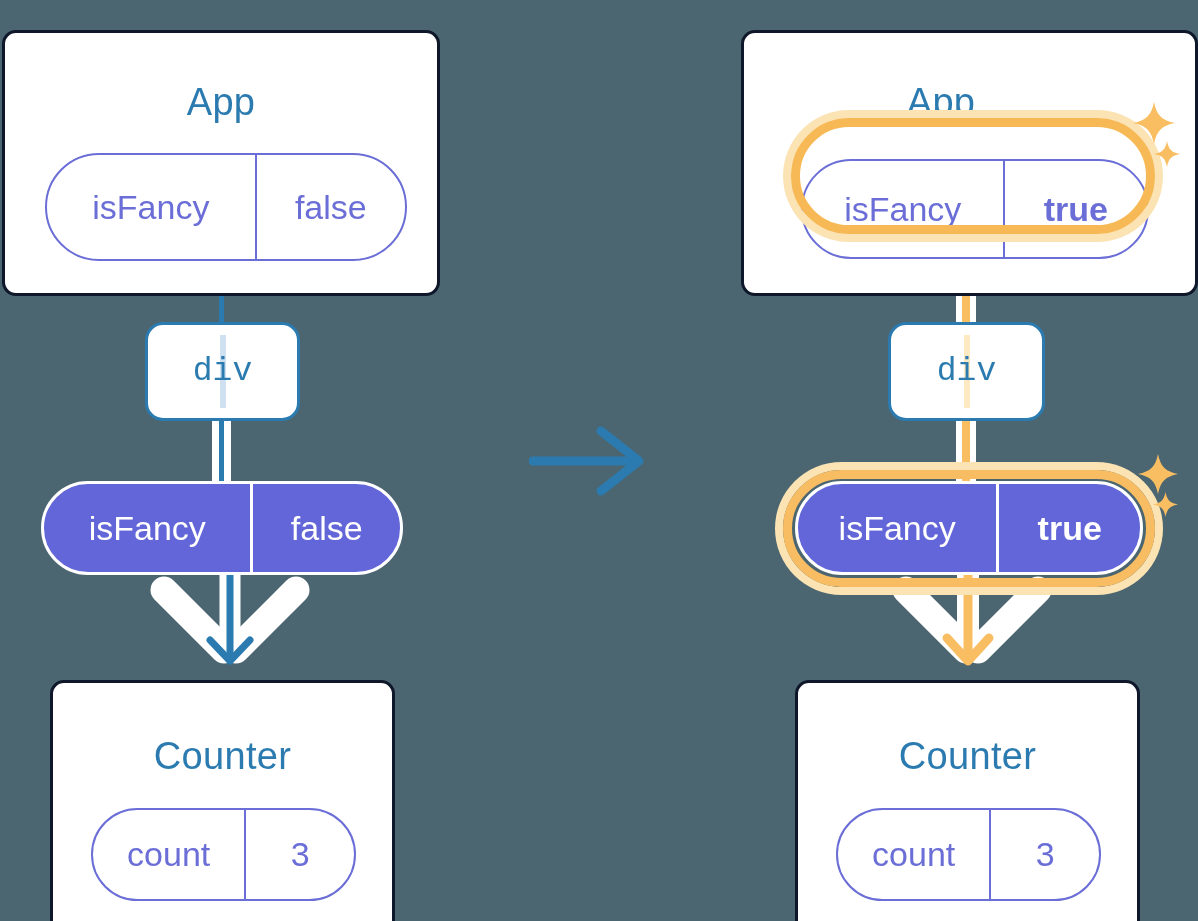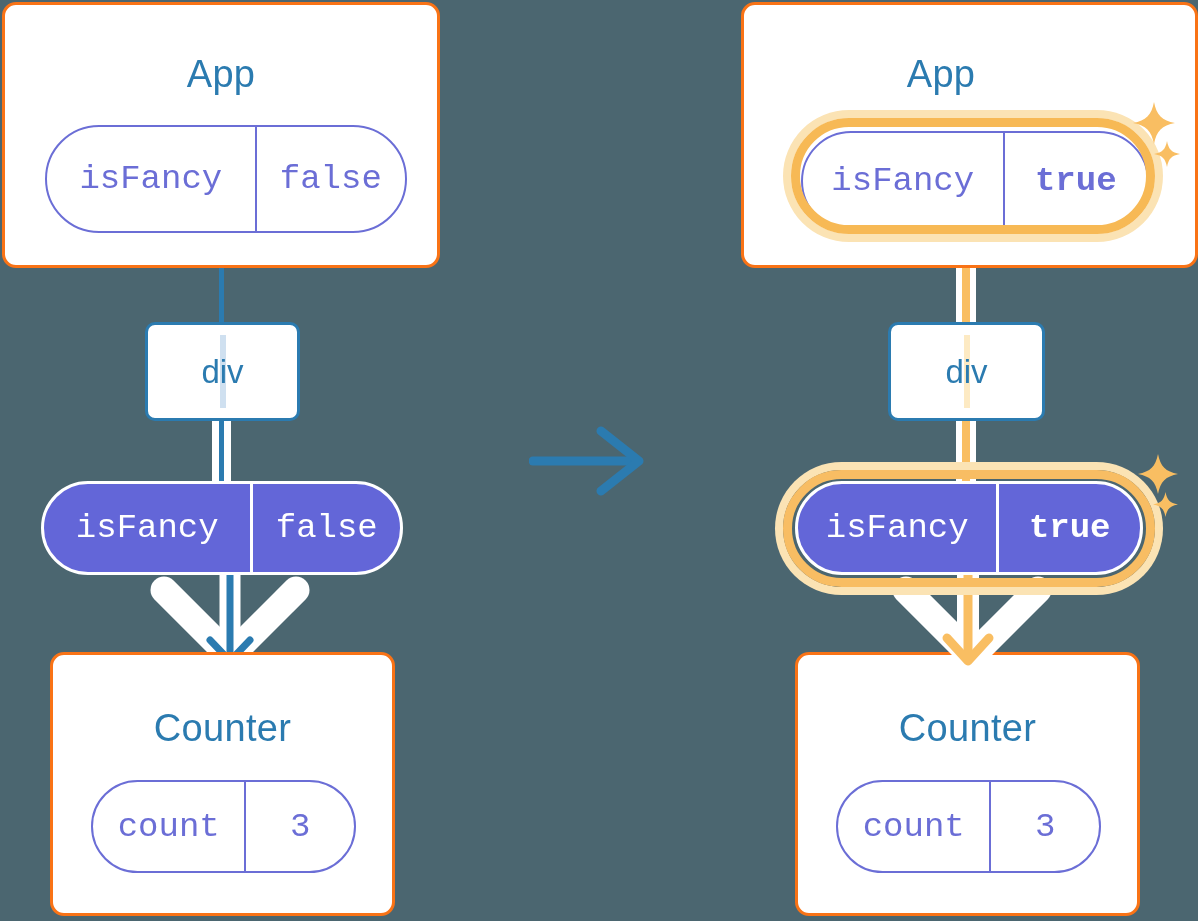--- a/index.html
+++ b/index.html
@@ -17,49 +17,51 @@
     position: relative;
     width: 1198px;
     height: 921px;
     background: #4b6670;
   }
 
   
   .comp-box {
     position: absolute;
     background: #ffffff;
-    border: 3px solid #f97316;
+    border: 3px solid #0f172a;
     border-radius: 14px;
     box-sizing: border-box;
     z-index: 30;
+    margin-top: 28px;
   }
   .comp-title {
     position: absolute;
     left: 0;
     right: 0;
     text-align: center;
     color: #2b7bb0;
     font-size: 38px;
     font-weight: 400;
     letter-spacing: 0.3px;
   }
 
   
   .div-box {
     position: absolute;
     background: #ffffff;
     border: 3px solid #2b7bb0;
-    border-radius: 10px;
+    border-radius: 18px;
     box-sizing: border-box;
     display: flex;
     align-items: center;
     justify-content: center;
     color: #2b7bb0;
     font-size: 33px;
     z-index: 40;
+    font-family: Liberation Mono, monospace;
   }
   .div-label {
     position: relative;
     z-index: 3;
   }
   .div-inner-line {
     position: absolute;
     top: 10px;
     bottom: 10px;
     width: 6px;
@@ -78,21 +80,20 @@
     align-items: stretch;
     border-radius: 999px;
     overflow: hidden;
   }
   .pill .cell {
     display: flex;
     align-items: center;
     justify-content: center;
     box-sizing: border-box;
     white-space: nowrap;
-    font-family: Liberation Mono, monospace;
   }
   .pill .cell.name { flex: 1 1 58%; }
   .pill .cell.val  { flex: 1 1 42%; }
 
   
   .pill.outline {
     background: #ffffff;
     border: 2px solid #6b6ed6;
   }
   .pill.outline .cell { color: #6b6ed6; font-size: 34px; }

